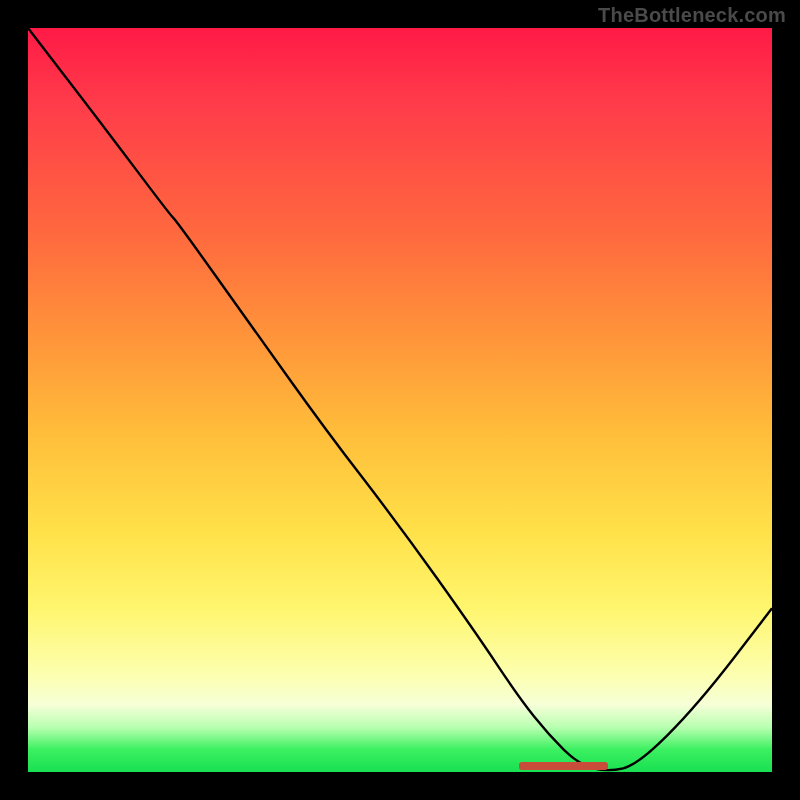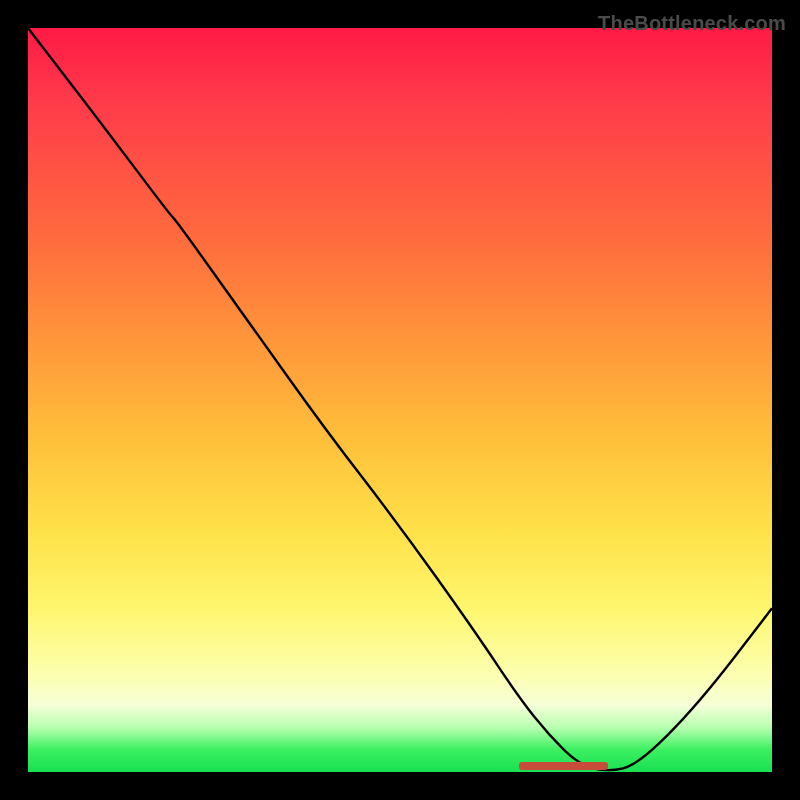--- a/index.html
+++ b/index.html
@@ -12,21 +12,21 @@
     font-family: Arial, Helvetica, sans-serif;
   }
   .container {
     position: relative;
     width: 800px;
     height: 800px;
     background: #000;
   }
   .watermark {
     position: absolute;
-    top: 12px;
+    top: 4px;
     right: 14px;
     color: #4a4a4a;
     font-size: 20px;
     font-weight: bold;
     letter-spacing: 0.2px;
     z-index: 5;
   }
   .plot-area {
     position: absolute;
     left: 28px;

